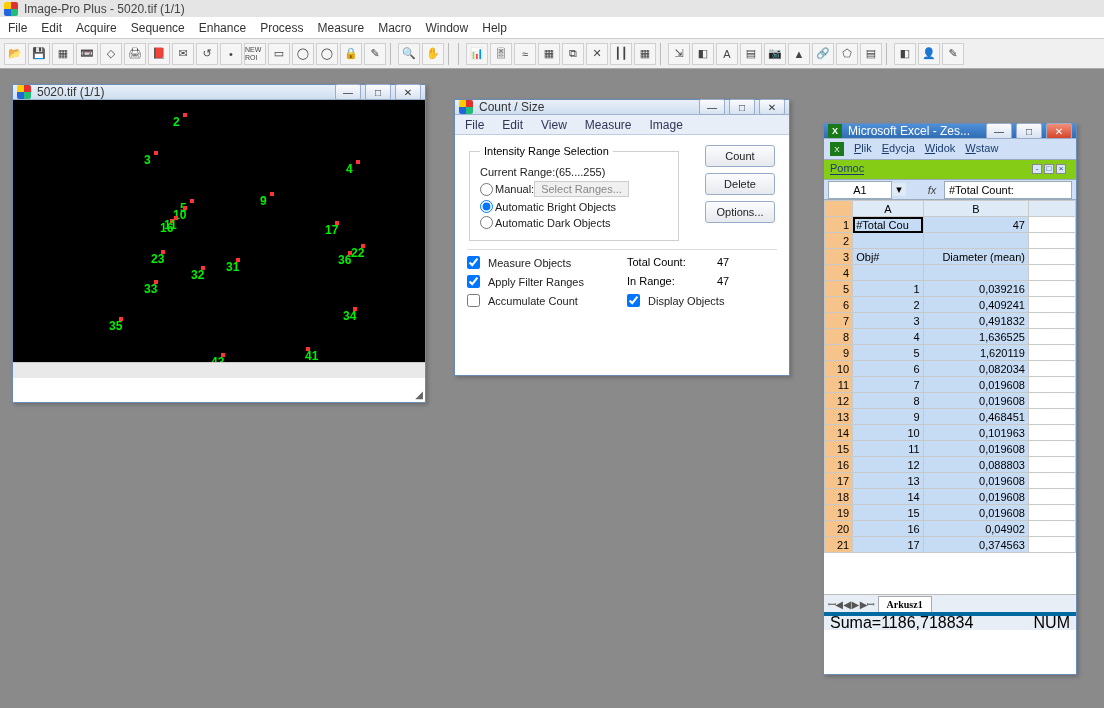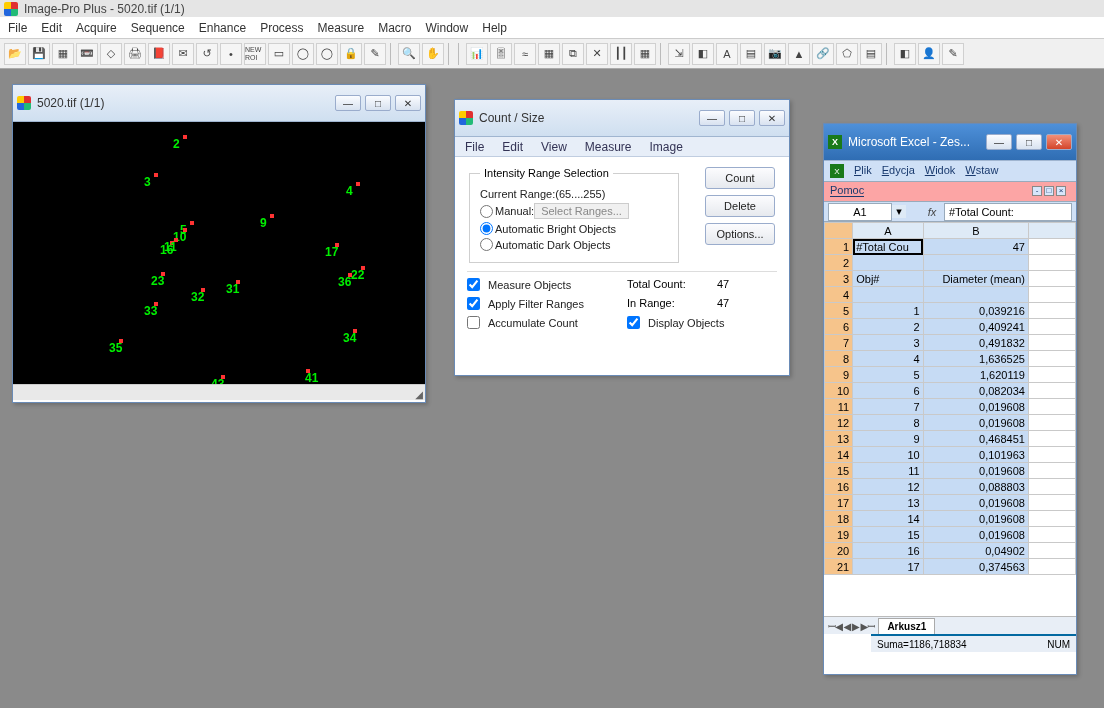--- a/index.html
+++ b/index.html
@@ -64,21 +64,21 @@
     background: #8a8a8a;
   }
   
   .win {
     position: absolute;
     background: #fff;
     border: 1px solid #6a8bb6;
     box-shadow: 2px 2px 4px rgba(0,0,0,.2);
   }
   .win-title {
-    height: 37px;
+    height: 15px;
     background: linear-gradient(#e8eff8,#cfdff0);
     border-bottom:1px solid #a0b5d0;
     display:flex; align-items:center;
     padding:1px 4px;
     font-size:12px;
     color:#333;
     justify-content: space-between;
   }
   .win-title .left { display:flex; align-items:center; gap:6px;}
   .win-title .tticon {
@@ -136,39 +136,39 @@
   .excel .winbtns .close{ background:linear-gradient(#f39079,#d3452b); color:#fff;}
   .exmenu {
     background:#cfe0f6; color:#1a3a6e; font-size:11px;
     padding:3px 6px; display:flex; flex-wrap:wrap; gap:10px;
     border-bottom:1px solid #9ab;
   }
   .exmenu span u{text-decoration:underline;}
   .exmenu2 {
      background:#cfe0f6;color:#1a3a6e;font-size:11px;padding:3px 6px;display:flex;gap:12px;border-bottom:1px solid #9ab;
   }
-  .help-row{background:#fca5a5;color:#1a3a6e;font-size:11px;padding:2px 6px 4px;display:flex;justify-content:space-between;align-items:center;border-bottom:1px solid #9ab;}
+  .help-row{background:#84cc16;color:#1a3a6e;font-size:11px;padding:2px 6px 4px;display:flex;justify-content:space-between;align-items:center;border-bottom:1px solid #9ab;}
   .cellref {
     display:flex;align-items:center;background:#cfe0f6;height:20px;border-bottom:1px solid #9ab;
   }
   .namebox{width:64px;background:#fff;border:1px solid #9ab;height:18px;font-size:11px;text-align:center;display:flex;align-items:center;justify-content:center;margin-left:4px;}
   .fx{width:16px;font-style:italic;text-align:center;color:#444;margin-left:18px;}
   .fbar{flex:1;background:#fff;border:1px solid #9ab;height:18px;font-size:11px;padding:1px 4px;display:flex;align-items:center;margin:0 4px;}
   .sheet{position:relative;height:394px;overflow:hidden;background:#fff;}
   table.ex{border-collapse:collapse;font-size:11px;width:100%;}
   table.ex th, table.ex td{border:1px solid #c9c9c9;height:16px;padding:0 3px;white-space:nowrap;overflow:hidden;}
   table.ex thead th{background:#deeaf6;font-weight:normal;text-align:center;}
   table.ex th.rowh{background:#f6c48b;width:24px;text-align:right;font-weight:normal;}
   table.ex td.sel{background:#c6dbf4;}
   table.ex td.num{text-align:right;}
   .activecell{outline:2px solid #000;outline-offset:-2px;}
-  .tabstrip{height:18px;background:#e8eef6;border-top:1px solid #bbb;display:flex;align-items:center;font-size:10px;padding-left:4px;gap:4px;}
+  .tabstrip{height:18px;background:#e8eef6;border-top:1px solid #bbb;display:flex;align-items:center;font-size:10px;padding-left:4px;gap:4px;font-family:Liberation Serif, serif;}
   .tabstrip .nav{color:#555;letter-spacing:-1px;}
   .tabstrip .tab{background:#fff;border:1px solid #aaa;border-bottom:none;padding:0 8px;font-weight:bold;height:16px;display:flex;align-items:center;}
-  .status{height:18px;background:#e8eef6;border-top:2px solid #0369a1;display:flex;align-items:center;justify-content:space-between;font-size:10px;padding:0 6px;margin-left:47px;}
+  .status{height:18px;background:#e8eef6;border-top:4px solid #0369a1;display:flex;align-items:center;justify-content:space-between;font-size:16px;padding:0 6px;}
   .status .right{display:flex;gap:20px;}
   .dropbtn{width:14px;background:#deeaf6;text-align:center;}
   .mincolbox{display:flex;gap:2px;margin-right:4px;}
   .tiny{width:10px;height:10px;background:#eee;border:1px solid #888;font-size:8px;display:flex;align-items:center;justify-content:center;}
   .x{background:#d7e6fb;}
 </style>
 </head>
 <body>
 
 <div class="titlebar">

